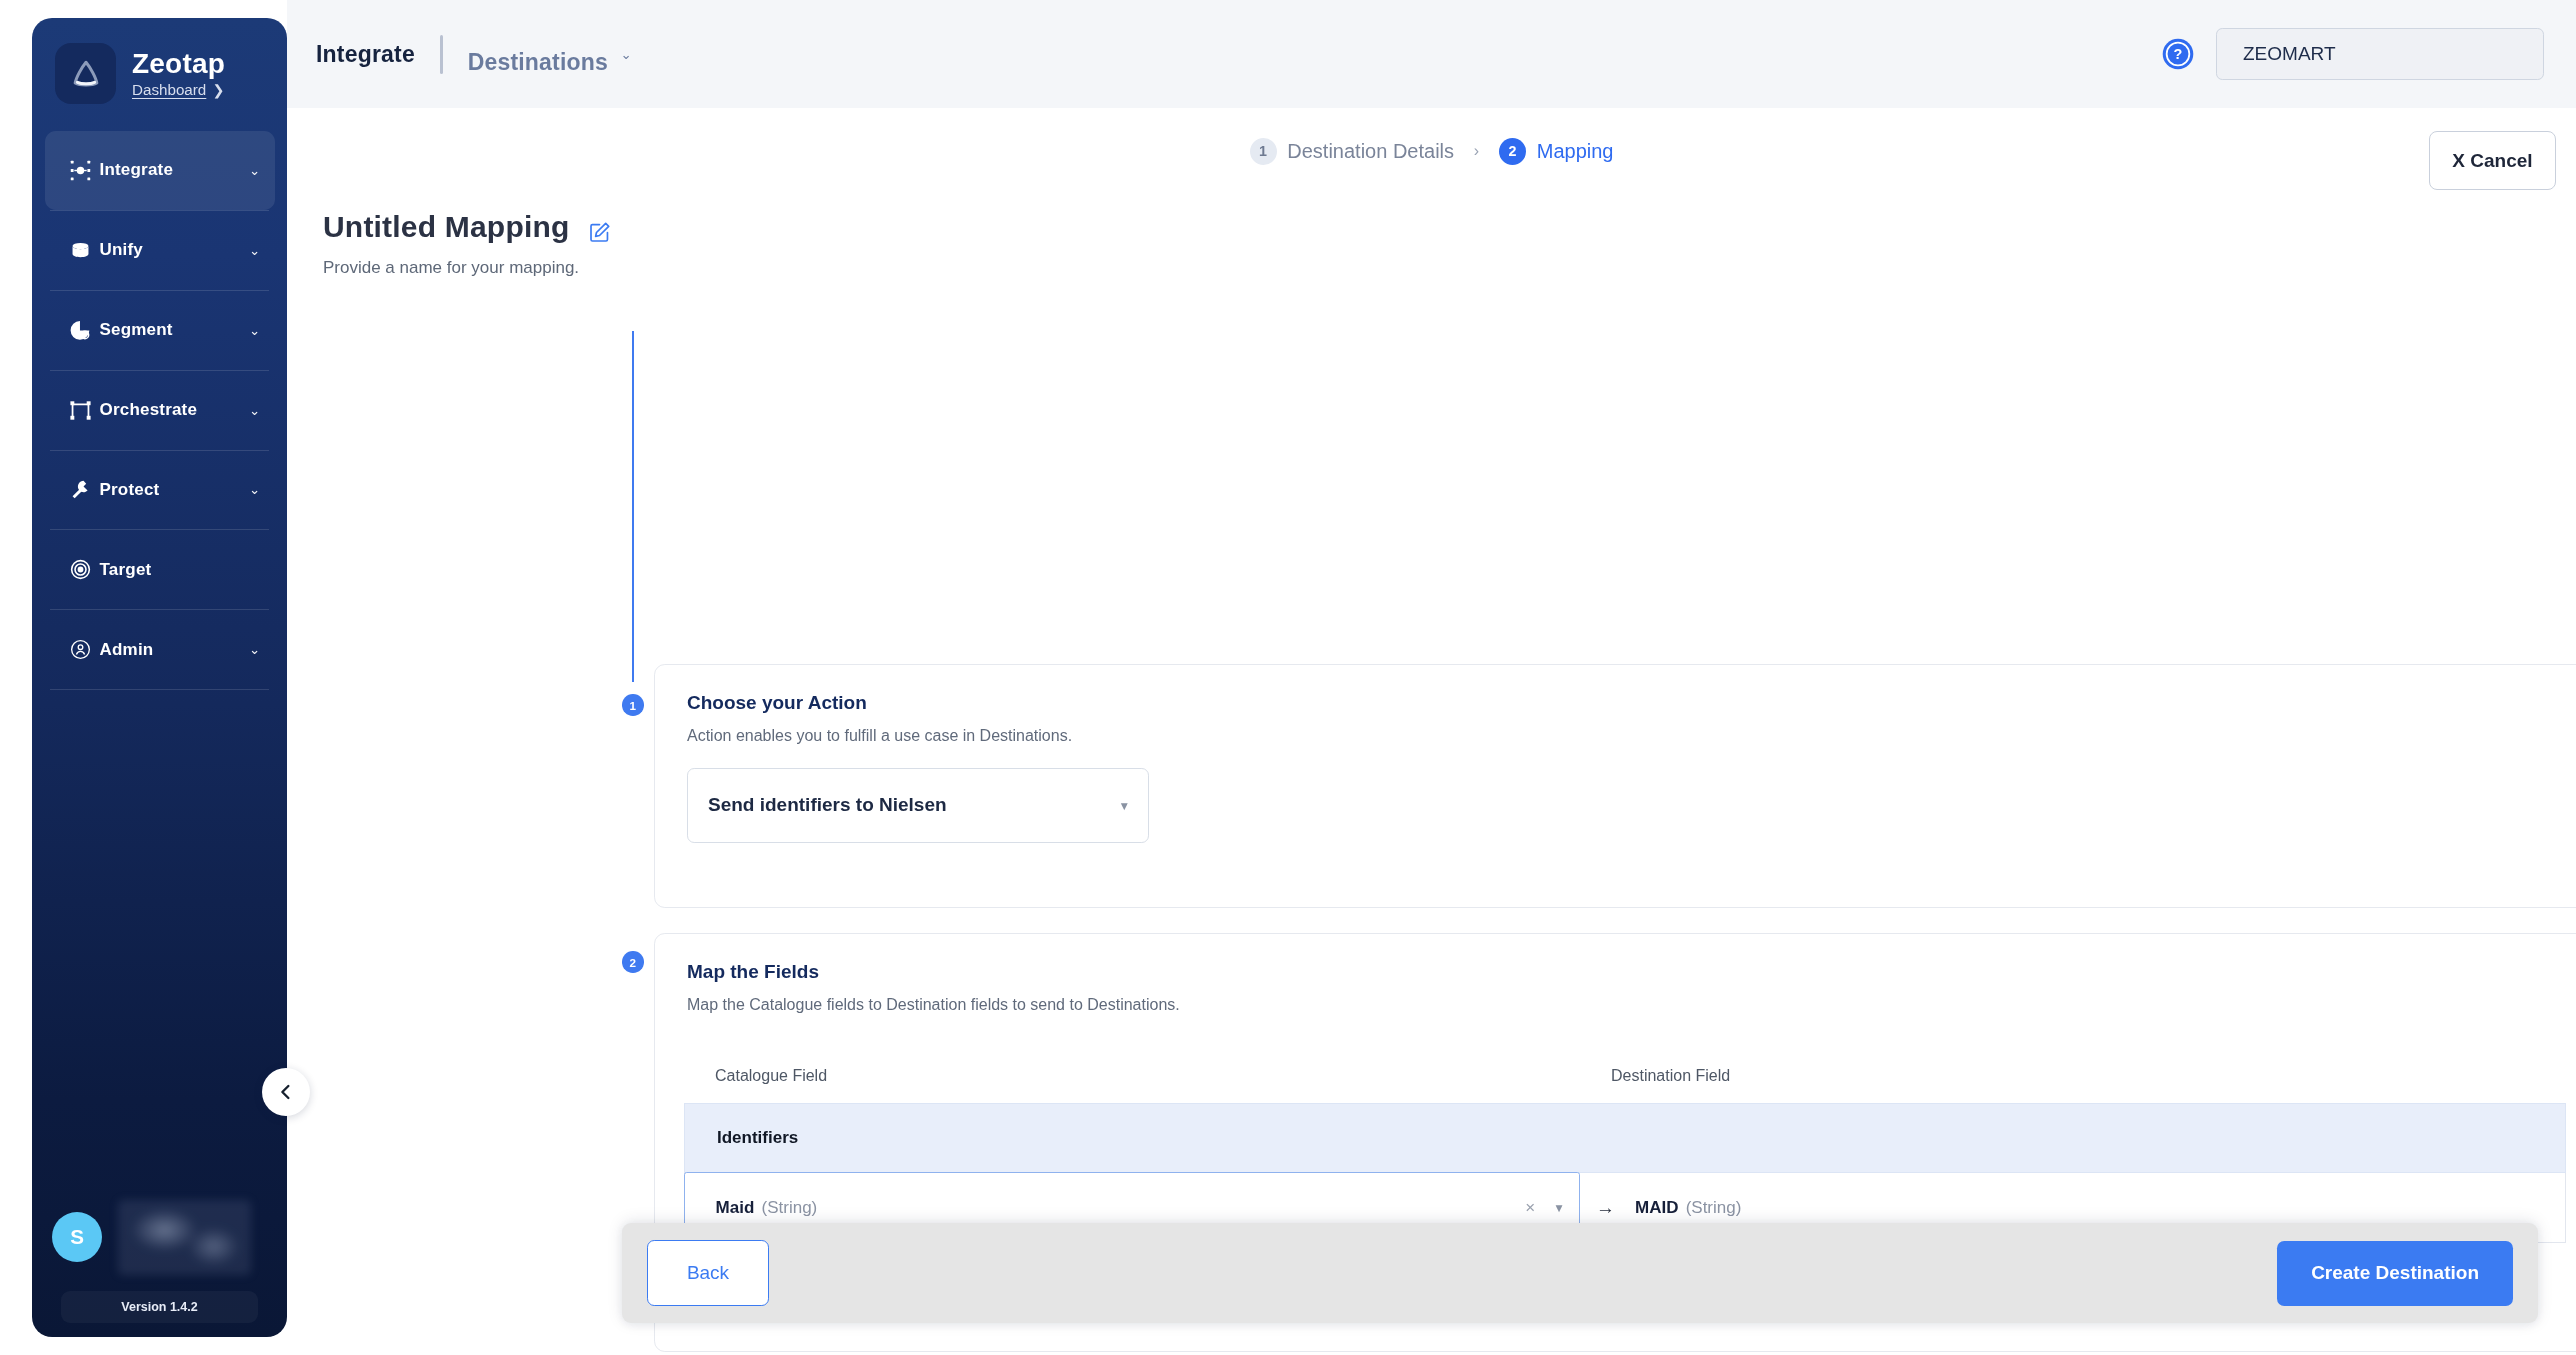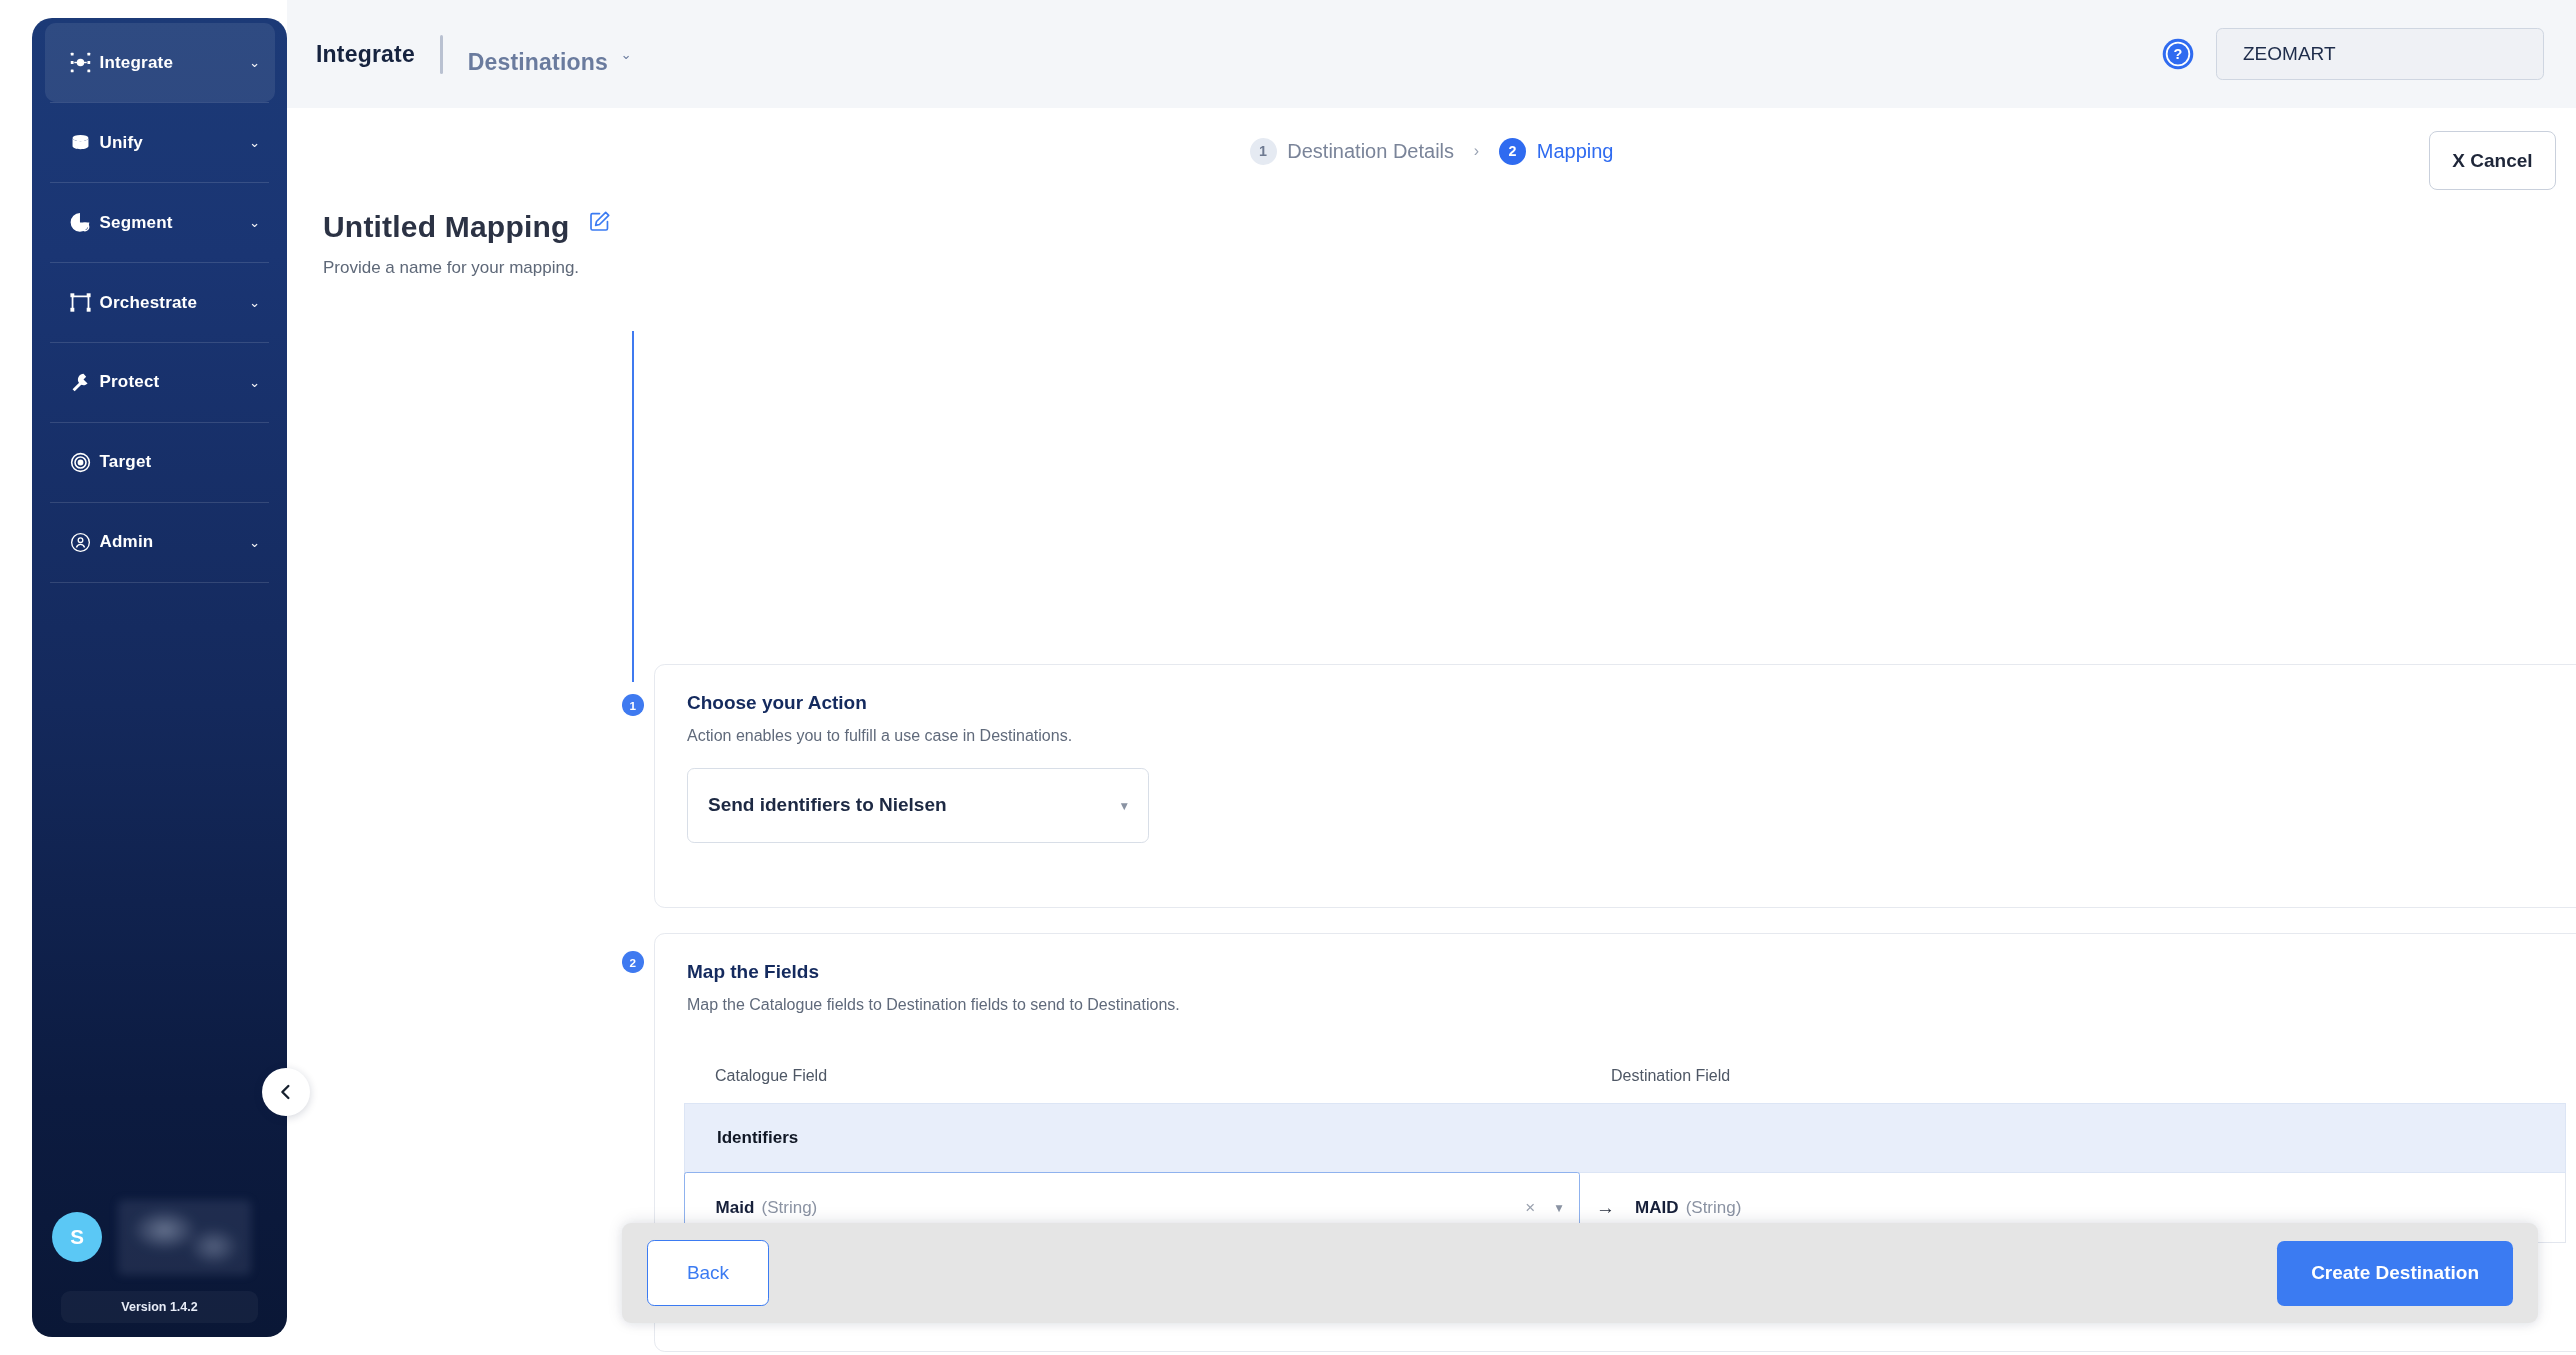--- a/index.html
+++ b/index.html
@@ -118,21 +118,21 @@
   .step-arrow { color: #9AA3B4; font-size: 16px; margin: 0 9px; }
 
   .cancel-btn {
     position: absolute; right: 20px; top: 23px;
     width: 127px; height: 59px; border: 0.9px solid #C9D0DC; border-radius: 8px;
     background: #ffffff; color: #1E2639; font-size: 19px; font-weight: 700;
     display: flex; align-items: center; justify-content: center; cursor: pointer;
   }
 
   .titleblock { padding: 16px 0 0 36px; }
-  .title-row { display: flex; align-items: flex-start; gap: 18px; }
+  .title-row { display: flex; align-items: flex-end; gap: 18px; }
   .page-title { color: #2B3244; font-size: 30px; font-weight: 700; letter-spacing: 0.2px; }
   .edit-icon { cursor: pointer; display: flex; }
   .page-sub { color: #5E6878; font-size: 17px; margin-top: 14.3px; }
 
   
   .content { position: relative; margin: 38px 0 0 0; padding-left: 0; }
   .rail { position: absolute; left: 345px; top: 14.3px; width: 1.8px; height: 351px; background: #3F7AF0; }
   .rail-dot {
     position: absolute; left: 335px; width: 21.5px; height: 21.5px; border-radius: 50%;
     background: #3F7AF0; color: #ffffff; font-size: 11.7px; font-weight: 600;
@@ -207,20 +207,35 @@
     display: flex; align-items: center; justify-content: center; cursor: pointer;
   }
 </style>
 </head>
 <body>
 
 <div class="app">
 
   <aside class="sidebar">
 
+    <div class="brand">
+      <div class="brand-logo">
+        <svg width="36" height="36" viewBox="0 0 40 40">
+          <path d="M20 7 C25 13 31 24 32 30 C27 33 13 33 8 30 C9 24 15 13 20 7 Z" fill="none" stroke="#8C9BBA" stroke-width="3.4" stroke-linejoin="round"></path>
+          <path d="M10.5 29.2 C15 31.4 25 31.4 29.5 29.2" fill="none" stroke="#F2F5FA" stroke-width="3.4" stroke-linecap="round"></path>
+        </svg>
+      </div>
+      <div class="brand-text">
+        <div class="brand-name">Zeotap</div>
+        <div class="brand-sub">
+          <span class="brand-sub-label">Dashboard</span>
+          <span class="brand-sub-chev">❯</span>
+        </div>
+      </div>
+    </div>
 
     <nav class="nav">
 
       <div class="nav-item active">
         <span class="nav-icon">
           <svg width="23" height="23" viewBox="0 0 26 26" fill="#ffffff">
             <rect x="2" y="2" width="3.2" height="3.2" rx=".6"></rect>
               <rect x="2" y="11.4" width="3.2" height="3.2" rx=".6"></rect>
               <rect x="2" y="20.8" width="3.2" height="3.2" rx=".6"></rect>
             <rect x="20.8" y="2" width="3.2" height="3.2" rx=".6"></rect>

